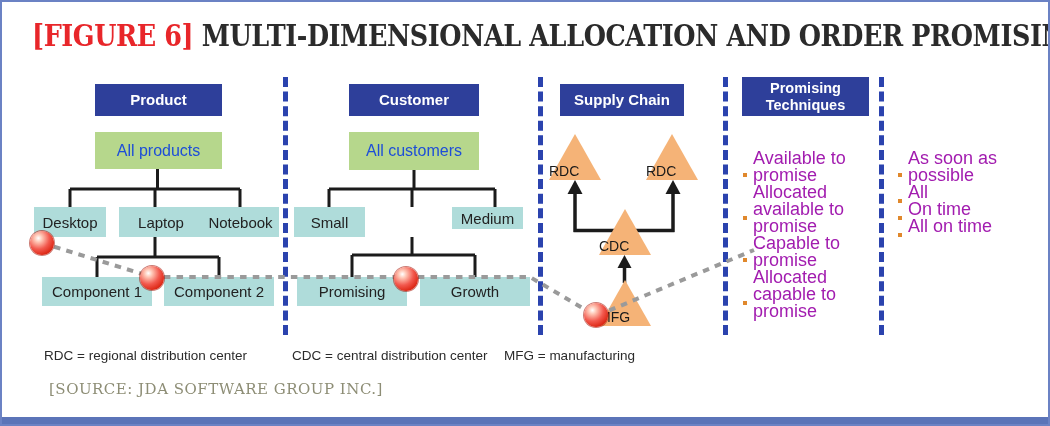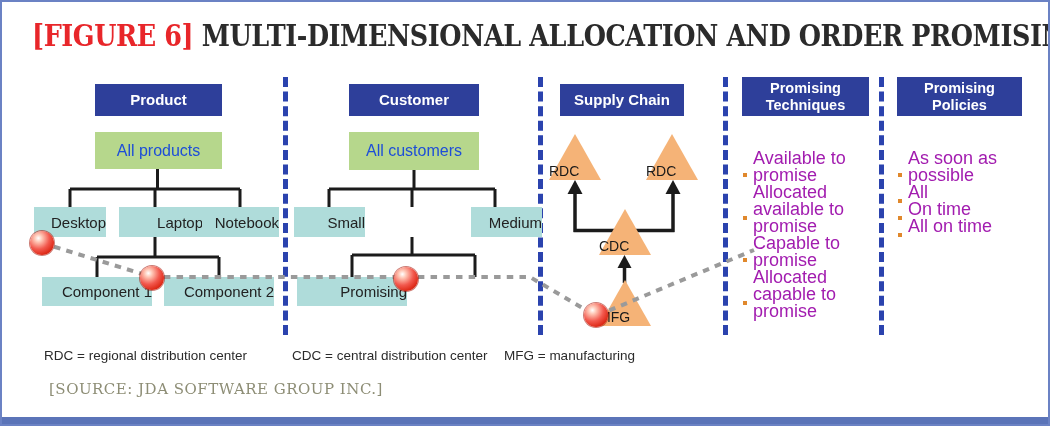--- a/index.html
+++ b/index.html
@@ -18,21 +18,21 @@
   .divider{position:absolute;top:75px;height:258px;width:0;border-left:5px dashed #2b43ae;z-index:1;}
   
   .lines-under{position:absolute;left:0;top:0;z-index:2;}
   .lines-over{position:absolute;left:0;top:0;z-index:5;pointer-events:none;}
   
   .hdr{position:absolute;background:#2e3f9a;color:#fff;font-weight:700;font-size:15px;
     display:flex;align-items:center;justify-content:center;text-align:center;line-height:1.15;z-index:3;}
   .root{position:absolute;background:#b6d78c;color:#1d4ed8;font-size:16px;
     display:flex;align-items:center;justify-content:center;z-index:3;}
   .node{position:absolute;background:#afdcda;color:#222;font-size:15px;
-    display:flex;align-items:center;justify-content:flex-end;z-index:3;}
+    display:flex;align-items:center;justify-content:center;z-index:3;}
   
   .tri-wrap{position:absolute;width:52px;height:46px;z-index:3;}
   .tri{position:absolute;left:0;top:0;width:0;height:0;
     border-left:26px solid transparent;border-right:26px solid transparent;border-bottom:46px solid #f5b377;}
   .tri-label{position:absolute;left:0;bottom:1px;width:100%;
     font-size:14px;color:#1a1a1a;z-index:4;}
   
   .sphere{position:absolute;width:24px;height:24px;border-radius:50%;z-index:6;
     background:radial-gradient(circle at 35% 30%, #ffffff 0%, #ffc9b8 16%, #f2594e 48%, #df2d1b 72%, #b51203 100%);
     box-shadow:0 0 0 1px rgba(160,15,0,.55);}
@@ -101,26 +101,29 @@
 
   <div class="hdr" style="left:347px;top:82px;width:130px;height:32px">
       <span>Customer</span>
     </div>
   <div class="root" style="left:347px;top:130px;width:130px;height:38px">
       <span>All customers</span>
     </div>
   <div class="node" style="left:292px;top:205px;width:71px;height:30px">
       <span>Small</span>
     </div>
-  <div class="node" style="left:469px;top:205px;width:71px;height:30px">
+  <div class="node" style="left:450px;top:205px;width:71px;height:22px">
       <span>Medium</span>
     </div>
   <div class="node" style="left:295px;top:275px;width:110px;height:29px">
       <span>Promising</span>
     </div>
+  <div class="node" style="left:418px;top:275px;width:110px;height:29px">
+      <span>Growth</span>
+    </div>
 
   <div class="hdr" style="left:558px;top:82px;width:124px;height:32px">
       <span>Supply Chain</span>
     </div>
   <div class="tri-wrap" style="left:547px;top:132px">
     <div class="tri"></div>
     <div class="tri-label">RDC</div>
   </div>
   <div class="tri-wrap" style="left:644px;top:132px">
     <div class="tri"></div>
@@ -150,23 +153,20 @@
     <div class="bullet-item">
         <span class="bullet"></span>
         <span class="btxt">Capable to promise</span>
       </div>
     <div class="bullet-item">
         <span class="bullet"></span>
         <span class="btxt">Allocated capable to promise</span>
       </div>
   </div>
 
-  <div class="hdr" style="left:895px;top:75px;width:125px;height:39px;font-size:14.5px">
-      <span>Promising Policies</span>
-    </div>
   <div class="blist" style="left:895px;top:148px">
     <div class="bullet-item">
         <span class="bullet"></span>
         <span class="btxt">As soon as possible</span>
       </div>
     <div class="bullet-item">
         <span class="bullet"></span>
         <span class="btxt">All</span>
       </div>
     <div class="bullet-item">

